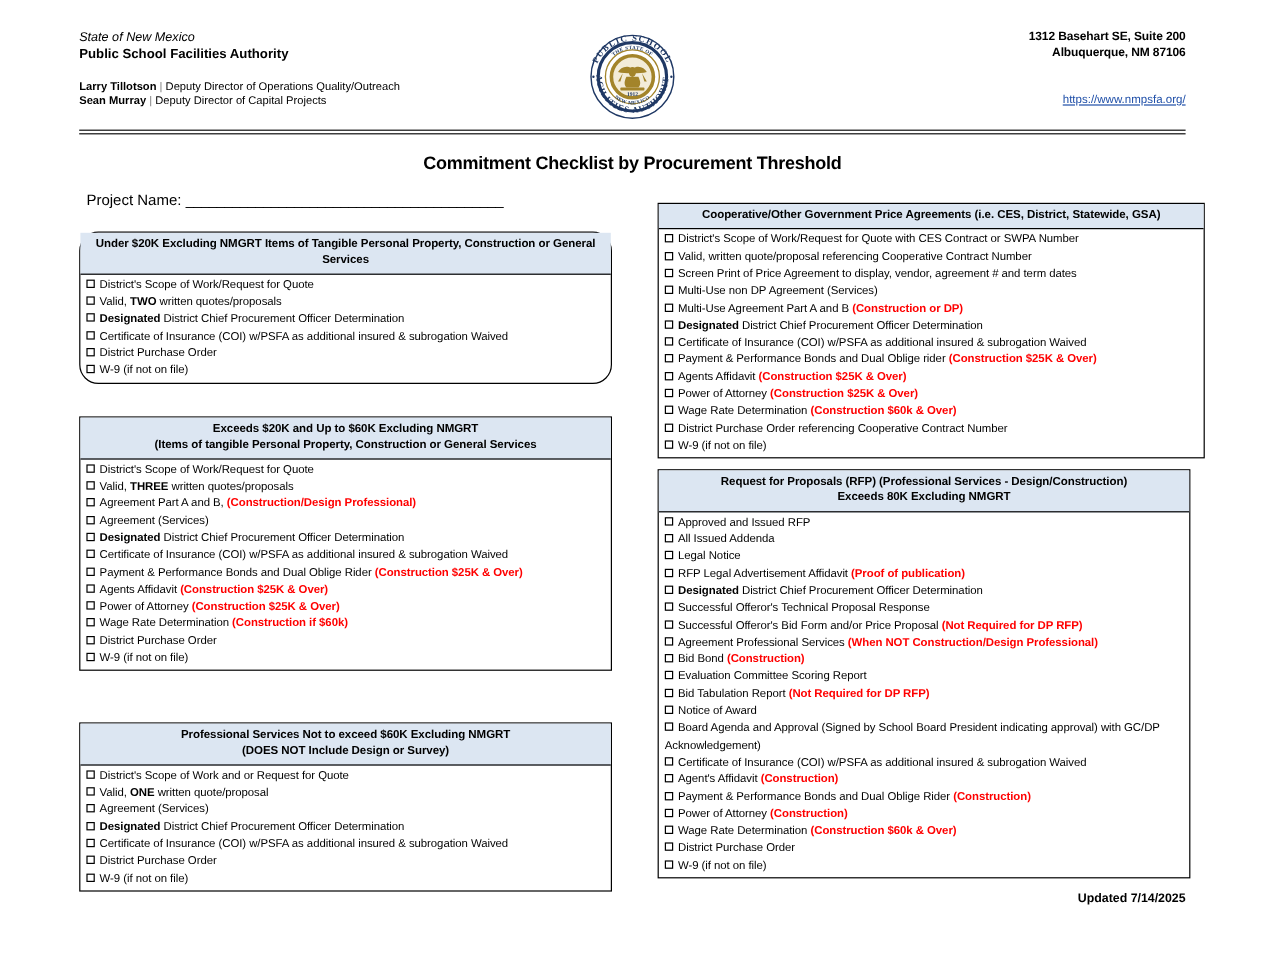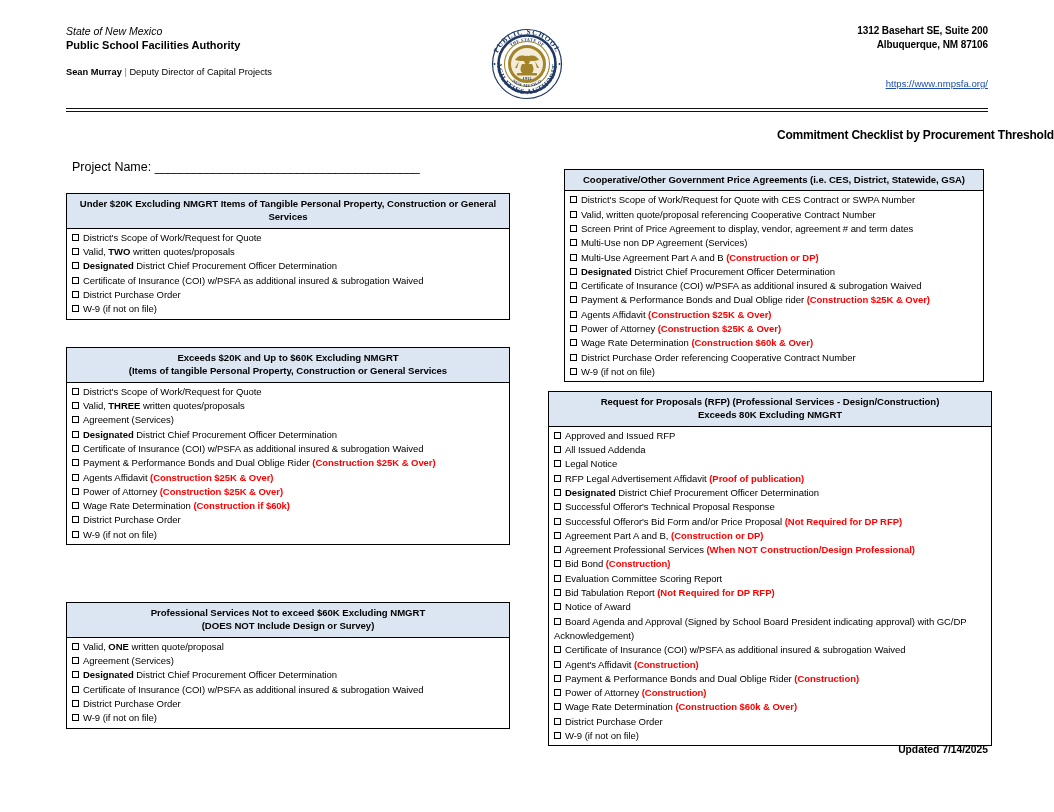--- a/index.html
+++ b/index.html
@@ -60,22 +60,22 @@
     height: 4px;
     border-top: 1.6px solid #111;
     border-bottom: 1.6px solid #111;
   }
 
   
   .doc-title {
     position: absolute;
     left: 0; top: 128px;
     width: 1054px;
-    text-align: right;
-    font-size: 12px;
+    text-align: center;
+    font-size: 15px;
     font-weight: bold;
     letter-spacing: -0.2px;
   }
 
   .project-name {
     position: absolute;
     left: 72px; top: 160px;
     font-size: 12.5px;
     font-weight: normal;
     white-space: nowrap;
@@ -113,44 +113,47 @@
     border: 1px solid #000;
     margin-right: 4px;
     position: relative;
     top: 0px;
     vertical-align: baseline;
   }
   .row b { font-weight: bold; }
   .red { color: #ff0000; font-weight: bold; }
 
   
-  #t-under20k   { left: 66px;  top: 193px; width: 444px; }
+  #t-under20k   { left: 66px;  top: 193px; width: 444px; border-radius: 16px; }
   #t-20to60k    { left: 66px;  top: 347px; width: 444px; }
   #t-profsvc    { left: 66px;  top: 602px; width: 444px; }
   
-  #t-coop       { left: 564px; top: 169px; width: 420px; }
+  #t-coop       { left: 548px; top: 169px; width: 456px; }
   #t-rfp        { left: 548px; top: 391px; width: 444px; }
 
   .footer {
     position: absolute;
     right: 66px; top: 744px;
     font-size: 10.3px;
     font-weight: bold;
   }
 </style>
 </head>
 <body>
 
 <div class="page">
 
   <div class="letterhead">
     <div class="lh-left">
       <div class="lh-state">State of New Mexico</div>
       <div class="lh-org">Public School Facilities Authority</div>
       <div class="lh-people">
+        <div class="lh-person">
+          <b>Larry Tillotson</b><span class="lh-sep"> | </span><span>Deputy Director of Operations Quality/Outreach</span>
+        </div>
         <div class="lh-person">
           <b>Sean Murray</b><span class="lh-sep"> | </span><span>Deputy Director of Capital Projects</span>
         </div>
       </div>
     </div>
 
     <div class="lh-right">
       <div class="lh-addr">1312 Basehart SE, Suite 200</div>
       <div class="lh-addr">Albuquerque, NM 87106</div>
       <a class="lh-url" href="#">https://www.nmpsfa.org/</a>
@@ -221,38 +224,40 @@
   </div>
 
   <div class="tbl" id="t-20to60k">
     <div class="tbl-head">
       <div>Exceeds $20K and Up to $60K  Excluding NMGRT</div>
       <div>(Items of tangible Personal Property, Construction or General Services</div>
     </div>
     <div class="tbl-body">
         <div class="row"><span class="cb"></span><span>District's Scope of Work/Request for Quote</span></div>
         <div class="row"><span class="cb"></span><span>Valid, <b>THREE</b> written quotes/proposals</span></div>
+        <div class="row"><span class="cb"></span><span>Agreement Part A and  B, <span class="red">(Construction/Design Professional)</span></span></div>
         <div class="row"><span class="cb"></span><span>Agreement (Services)</span></div>
         <div class="row"><span class="cb"></span><span><b>Designated</b> District Chief Procurement Officer Determination</span></div>
         <div class="row"><span class="cb"></span><span>Certificate of Insurance (COI) w/PSFA  as additional insured &amp; subrogation Waived</span></div>
         <div class="row"><span class="cb"></span><span>Payment &amp; Performance Bonds and Dual Oblige Rider <span class="red">(Construction $25K &amp; Over)</span></span></div>
         <div class="row"><span class="cb"></span><span>Agents Affidavit <span class="red">(Construction $25K &amp; Over)</span></span></div>
         <div class="row"><span class="cb"></span><span>Power of Attorney <span class="red">(Construction $25K &amp; Over)</span></span></div>
         <div class="row"><span class="cb"></span><span>Wage Rate Determination <span class="red">(Construction if $60k)</span></span></div>
         <div class="row"><span class="cb"></span><span>District Purchase Order</span></div>
         <div class="row"><span class="cb"></span><span>W-9 (if not on file)</span></div>
       </div>
   </div>
 
   <div class="tbl" id="t-profsvc">
     <div class="tbl-head">
       <div>Professional Services Not to exceed $60K Excluding NMGRT</div>
       <div>(DOES NOT Include Design or Survey)</div>
     </div>
     <div class="tbl-body">
+        <div class="row"><span class="cb"></span><span>District's Scope of Work  and or Request for Quote</span></div>
         <div class="row"><span class="cb"></span><span>Valid, <b>ONE</b> written quote/proposal</span></div>
         <div class="row"><span class="cb"></span><span>Agreement  (Services)</span></div>
         <div class="row"><span class="cb"></span><span><b>Designated</b> District Chief Procurement Officer Determination</span></div>
         <div class="row"><span class="cb"></span><span>Certificate of Insurance (COI) w/PSFA  as additional insured &amp; subrogation Waived</span></div>
         <div class="row"><span class="cb"></span><span>District Purchase Order</span></div>
         <div class="row"><span class="cb"></span><span>W-9 (if not on file)</span></div>
       </div>
   </div>
 
   <div class="tbl" id="t-coop">
@@ -282,21 +287,20 @@
       <div>Exceeds 80K Excluding NMGRT</div>
     </div>
     <div class="tbl-body">
         <div class="row"><span class="cb"></span><span>Approved and Issued RFP</span></div>
         <div class="row"><span class="cb"></span><span>All Issued Addenda</span></div>
         <div class="row"><span class="cb"></span><span>Legal Notice</span></div>
         <div class="row"><span class="cb"></span><span>RFP Legal Advertisement Affidavit <span class="red">(Proof of publication)</span></span></div>
         <div class="row"><span class="cb"></span><span><b>Designated</b> District Chief Procurement Officer Determination</span></div>
         <div class="row"><span class="cb"></span><span>Successful Offeror's Technical Proposal Response</span></div>
         <div class="row"><span class="cb"></span><span>Successful Offeror's Bid Form and/or Price Proposal <span class="red">(Not Required for DP RFP)</span></span></div>
-        <div class="row"><span class="cb"></span><span>Agreement Part A and B, <span class="red">(Construction or DP)</span></span></div>
         <div class="row"><span class="cb"></span><span>Agreement Professional Services <span class="red">(When NOT Construction/Design Professional)</span></span></div>
         <div class="row"><span class="cb"></span><span>Bid Bond <span class="red">(Construction)</span></span></div>
         <div class="row"><span class="cb"></span><span>Evaluation Committee Scoring Report</span></div>
         <div class="row"><span class="cb"></span><span>Bid Tabulation Report <span class="red">(Not Required for DP RFP)</span></span></div>
         <div class="row"><span class="cb"></span><span>Notice of Award</span></div>
         <div class="row wrap"><span class="cb"></span><span>Board Agenda and Approval (Signed by School Board President indicating approval) with GC/DP Acknowledgement)</span></div>
         <div class="row"><span class="cb"></span><span>Certificate of Insurance (COI) w/PSFA  as additional insured &amp; subrogation Waived</span></div>
         <div class="row"><span class="cb"></span><span>Agent's Affidavit <span class="red">(Construction)</span></span></div>
         <div class="row"><span class="cb"></span><span>Payment &amp; Performance Bonds and Dual Oblige Rider <span class="red">(Construction)</span></span></div>
         <div class="row"><span class="cb"></span><span>Power of Attorney <span class="red">(Construction)</span></span></div>

